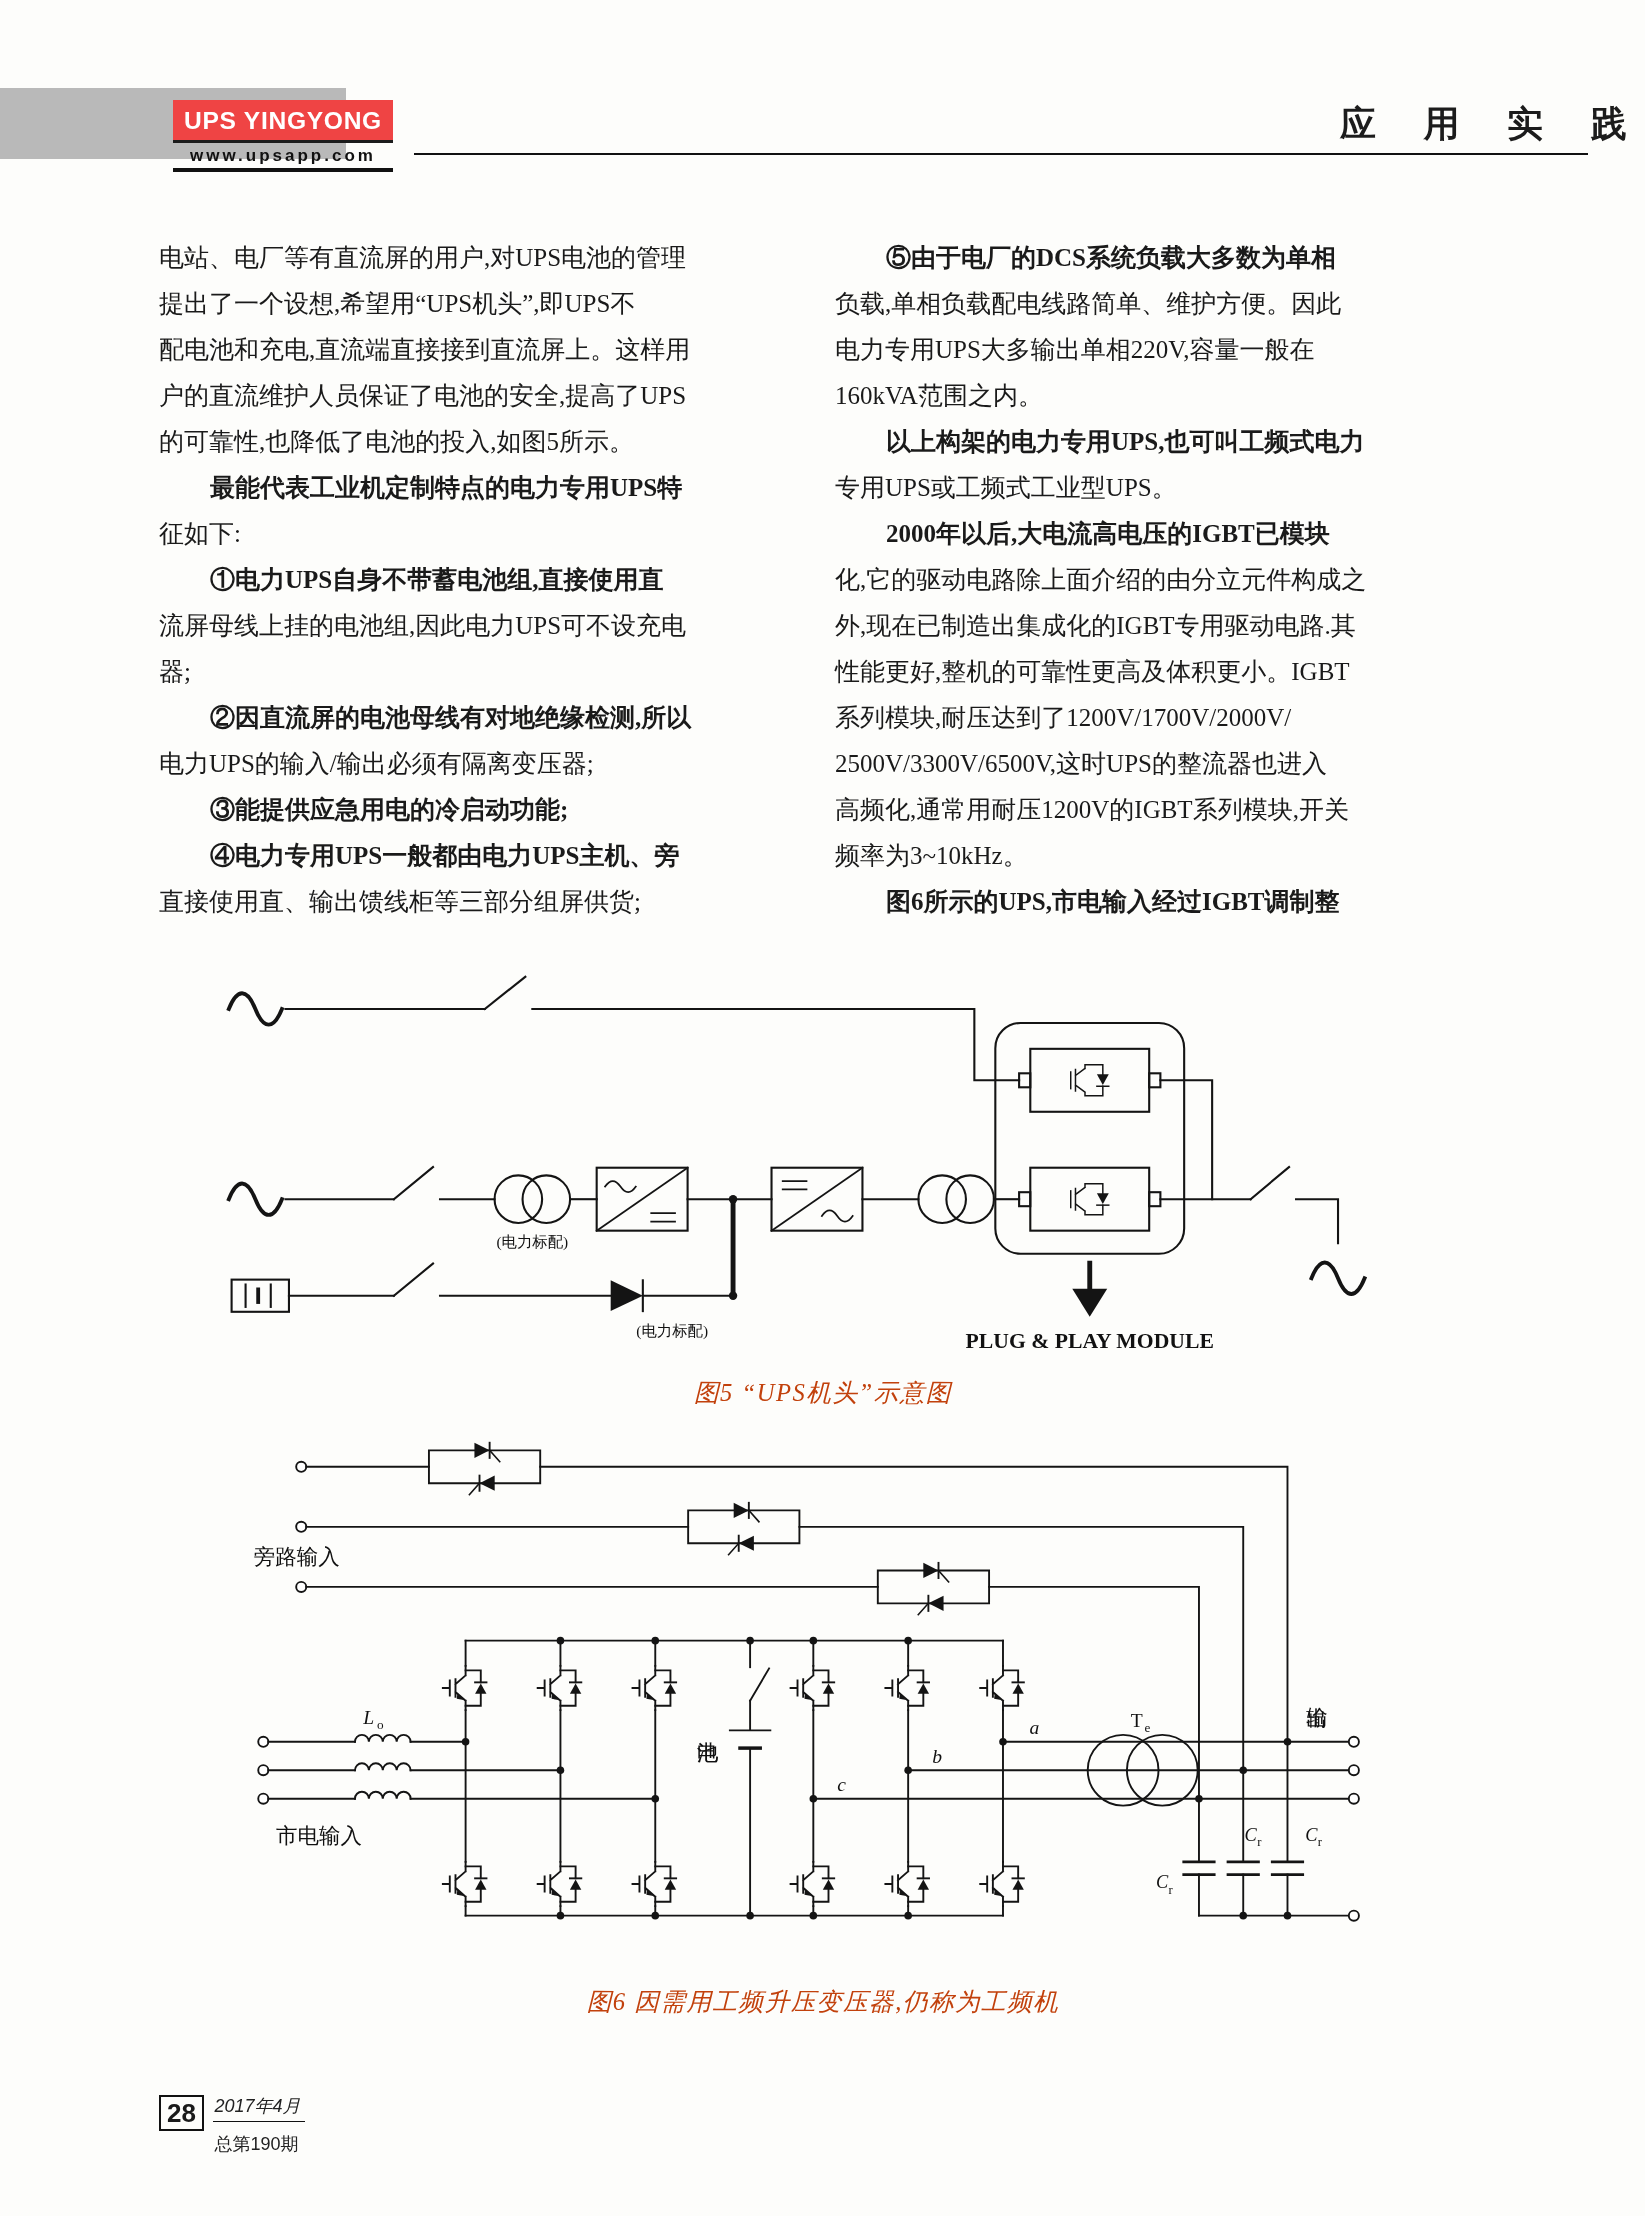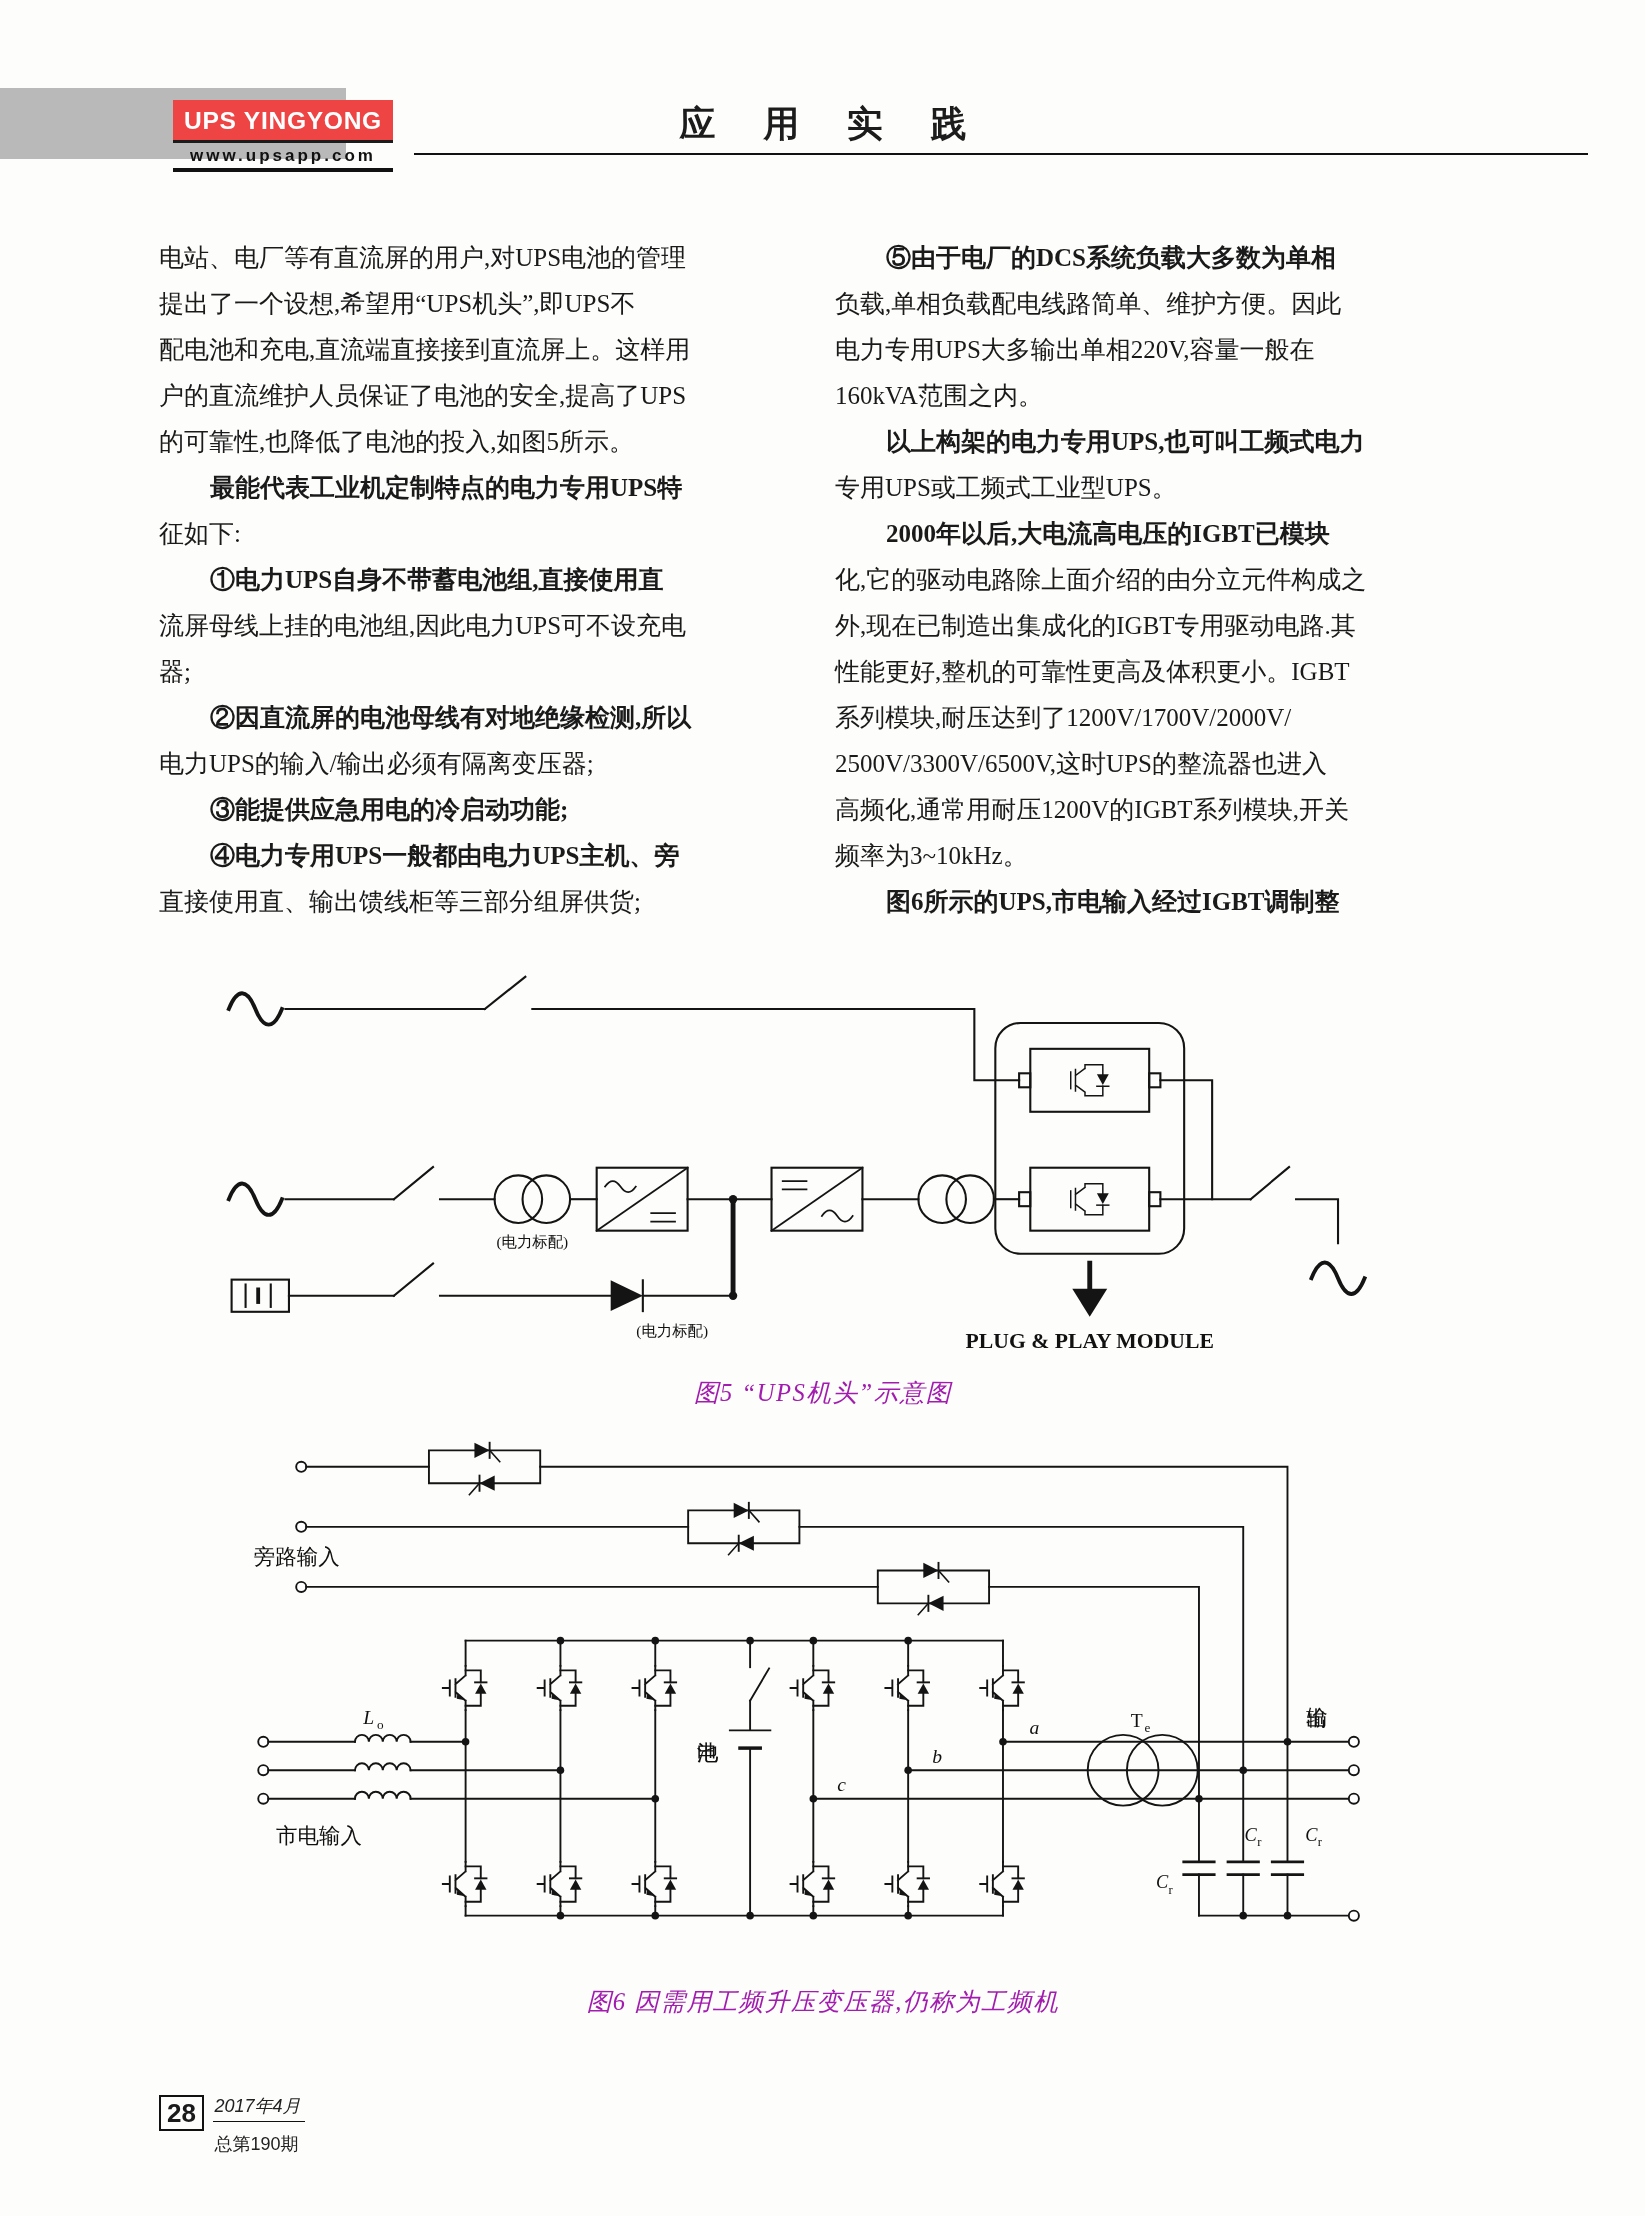--- a/index.html
+++ b/index.html
@@ -15,21 +15,21 @@
   .logo-box {
     background:#ef4444; color:#ffffff; text-align:center;
     font-family:"Liberation Sans","DejaVu Sans",sans-serif; font-weight:bold;
     font-size:24.6px; padding:6.7px 0 5.2px; letter-spacing:0.7px; border-bottom:3px solid #1c1c1c;
   }
   .logo-url {
     font-family:"Liberation Sans","DejaVu Sans",sans-serif; font-weight:bold; color:#111;
     font-size:17px; letter-spacing:3px; text-align:center; padding:3px 0 2.2px; border-bottom:4.5px solid #111;
   }
   .page-title {
-    position:absolute; left:0; top:100px; width:100%; text-align:center;
+    position:absolute; left:0; top:100px; width:100%; text-align:right;
     font-size:36px; font-weight:600; letter-spacing:19.3px; text-indent:19.3px; color:#1c1c1c;
   }
   .header-rule { position:absolute; left:414px; top:153px; width:1174px; height:2.2px; background:#111; }
   
   .col { position:absolute; top:235px; width:641px; font-size:25px; line-height:46px; }
   .col.left  { left:159px; }
   .col.right { left:835px; }
   .bline { height:46px; white-space:nowrap; text-align:left; }
   .bline.ind { text-indent:51px;font-weight:bold; }
   
@@ -39,21 +39,21 @@
   .ln  { stroke:#141414; stroke-width:3;   fill:none; stroke-linecap:square; }
   .ln2 { stroke:#141414; stroke-width:2.5; fill:none; stroke-linecap:square; }
   .w4  { stroke-width:4.5; }
   .w5  { stroke-width:5.5; }
   .lnk { stroke:#141414; stroke-width:7; fill:none; }
   .dot { fill:#141414; stroke:none; }
   .term{ fill:#ffffff; stroke:#141414; stroke-width:3; }
   svg text { font-family:"Liberation Serif","DejaVu Serif",serif; fill:#111; }
   .fig-caption {
     position:absolute; left:0; width:100%; text-align:center;
-    font-size:24.6px; font-style:italic; letter-spacing:1.5px; color:#a21caf;
+    font-size:24.6px; font-style:italic; letter-spacing:1.5px; color:#c2410c;
   }
   #cap5 { top:1376px; }
   #cap6 { top:1985px; }
   
   .footer {
     position:absolute; left:159px; top:2095px; display:flex; align-items:flex-start; gap:9px;
     font-family:"Liberation Sans","DejaVu Sans",sans-serif;
   }
   .pagenum-box { border:2.2px solid #111; font-size:26px; font-weight:bold; padding:1.5px 6px 2.2px; line-height:1.1; }
   .issue-block { font-size:18px; line-height:1.25; color:#222; }

